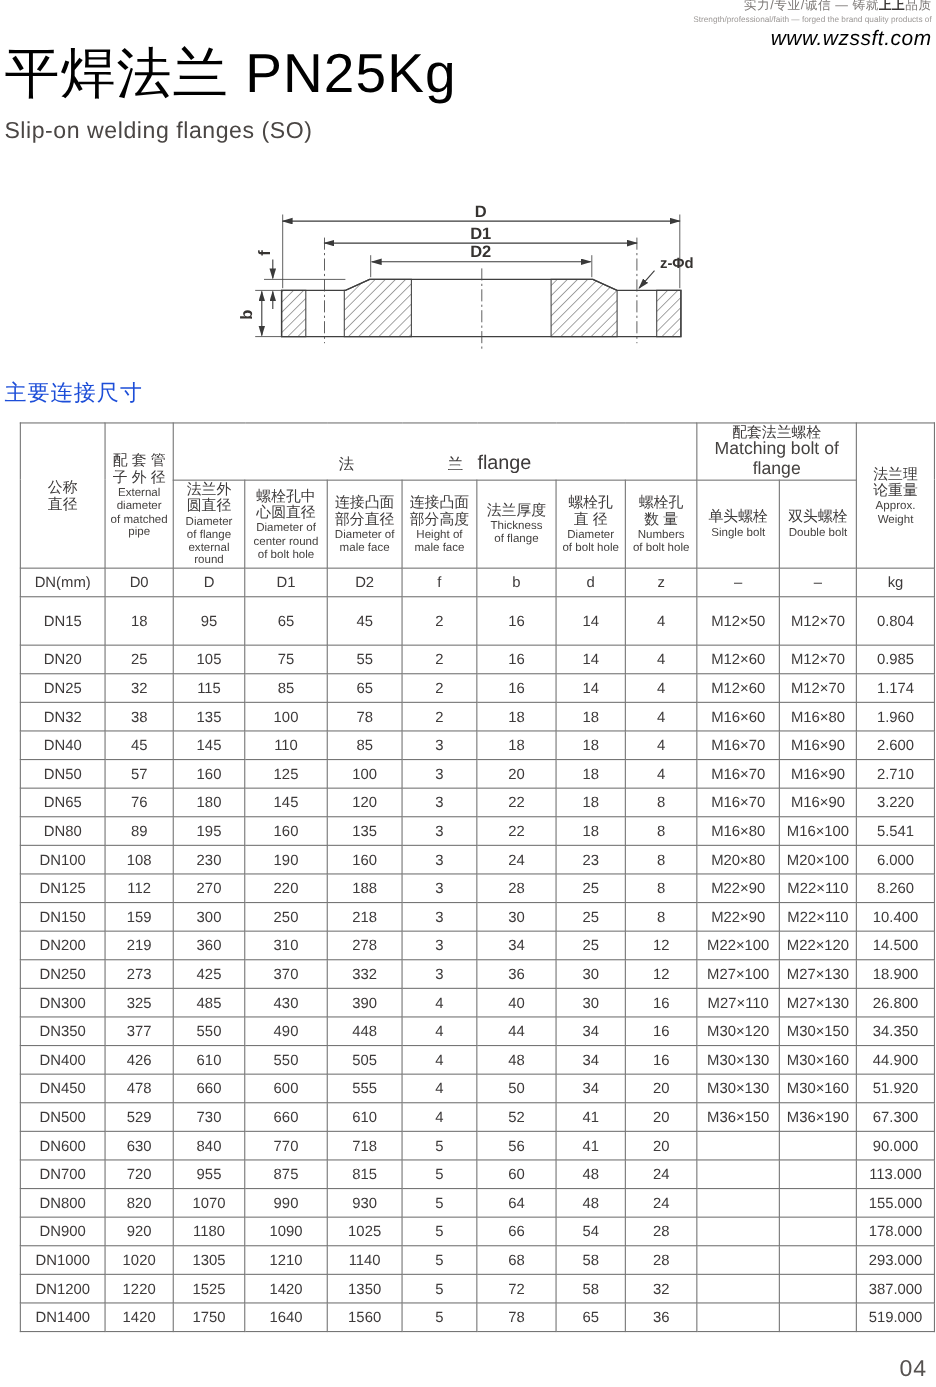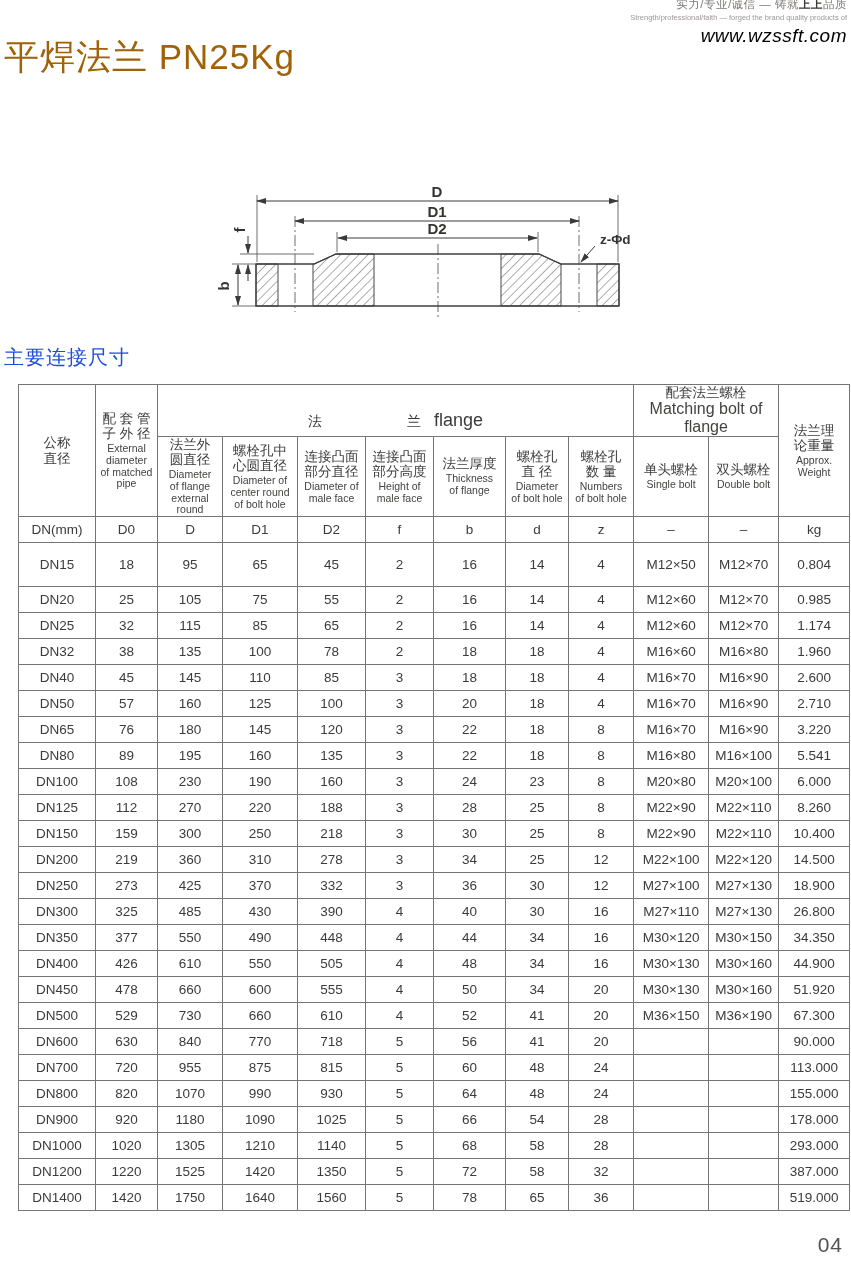--- a/index.html
+++ b/index.html
@@ -14,21 +14,21 @@
 
   
   .brand { position:absolute; top:-3px; right:4px; text-align:right; }
   .brand .tagline-zh { font-size:11.5px; color:#7d7977; letter-spacing:0.5px; }
   .brand .tagline-zh b { color:#3a3735; }
   .brand .tagline-en { font-size:7.5px; color:#9c9896; margin-top:1px; }
   .brand .website { font-size:19px; font-style:italic; color:#000000; margin-top:3px; letter-spacing:0.5px; }
 
   
   .title-block { position:absolute; left:4px; top:34px; }
-  .title-zh { font-size:35px; font-weight:500; color:#a16207; letter-spacing:1px; }
+  .title-zh { font-size:50px; font-weight:500; color:#000000; letter-spacing:1px; }
   .title-en { font-size:21px; color:#4a4644; margin-top:6px; letter-spacing:0.5px; }
 
   
   .section-title { position:absolute; left:4px; top:344px; }
   .section-title .zh { font-size:20px; color:#1d4ed8; letter-spacing:1px; }
   .section-title .en { font-size:20px; color:#4a4644; margin-left:8px; }
 
   
   .diagram { position:absolute; left:196px; top:178px; width:462px; height:150px; }
 
@@ -64,20 +64,21 @@
 <div class="page">
 
   <div class="brand">
     <div class="tagline-zh"><span>实力/专业/诚信 — 铸就</span><b>上上</b><span>品质</span></div>
     <div class="tagline-en">Strength/professional/faith — forged the brand quality products of</div>
     <div class="website">www.wzssft.com</div>
   </div>
 
   <div class="title-block">
     <div class="title-zh">平焊法兰 PN25Kg</div>
+    <div class="title-en">Slip-on welding flanges (SO)</div>
   </div>
 
   <div class="diagram">
     <svg width="462" height="150" viewBox="0 0 462 150" xmlns="http://www.w3.org/2000/svg">
       <defs>
         <pattern id="hatch" width="6.5" height="6.5" patternUnits="userSpaceOnUse" patternTransform="rotate(45)">
           <line x1="0" y1="0" x2="0" y2="6.5" stroke="#5a5a5a" stroke-width="1"></line>
         </pattern>
         <marker id="arr" markerWidth="10" markerHeight="8" refX="9" refY="3" orient="auto-start-reverse">
           <path d="M0,0 L10,3 L0,6 Z" fill="#3a3a3a"></path>

